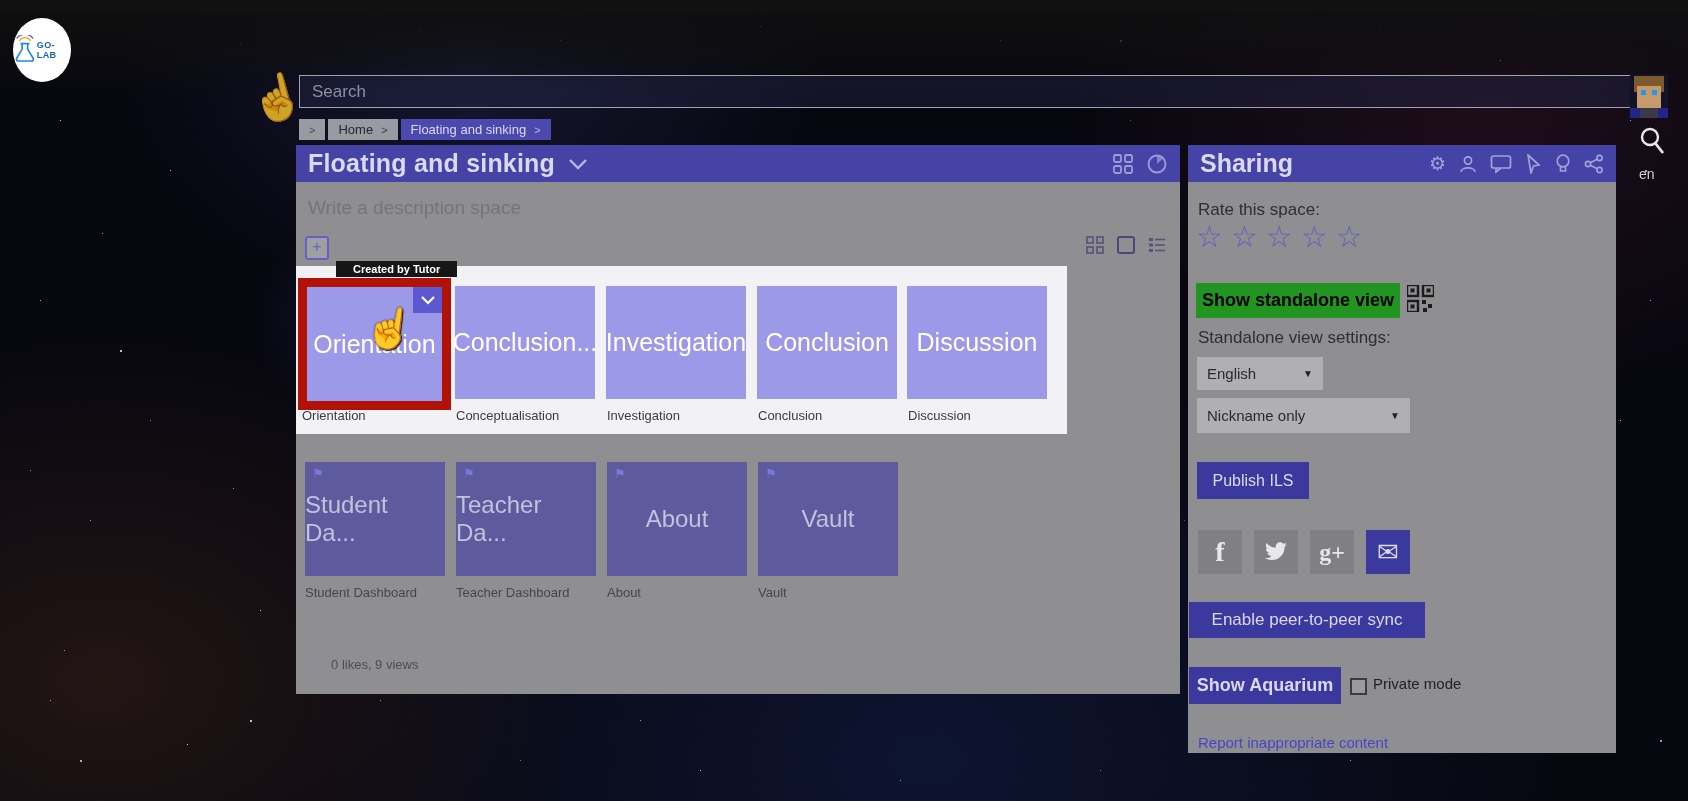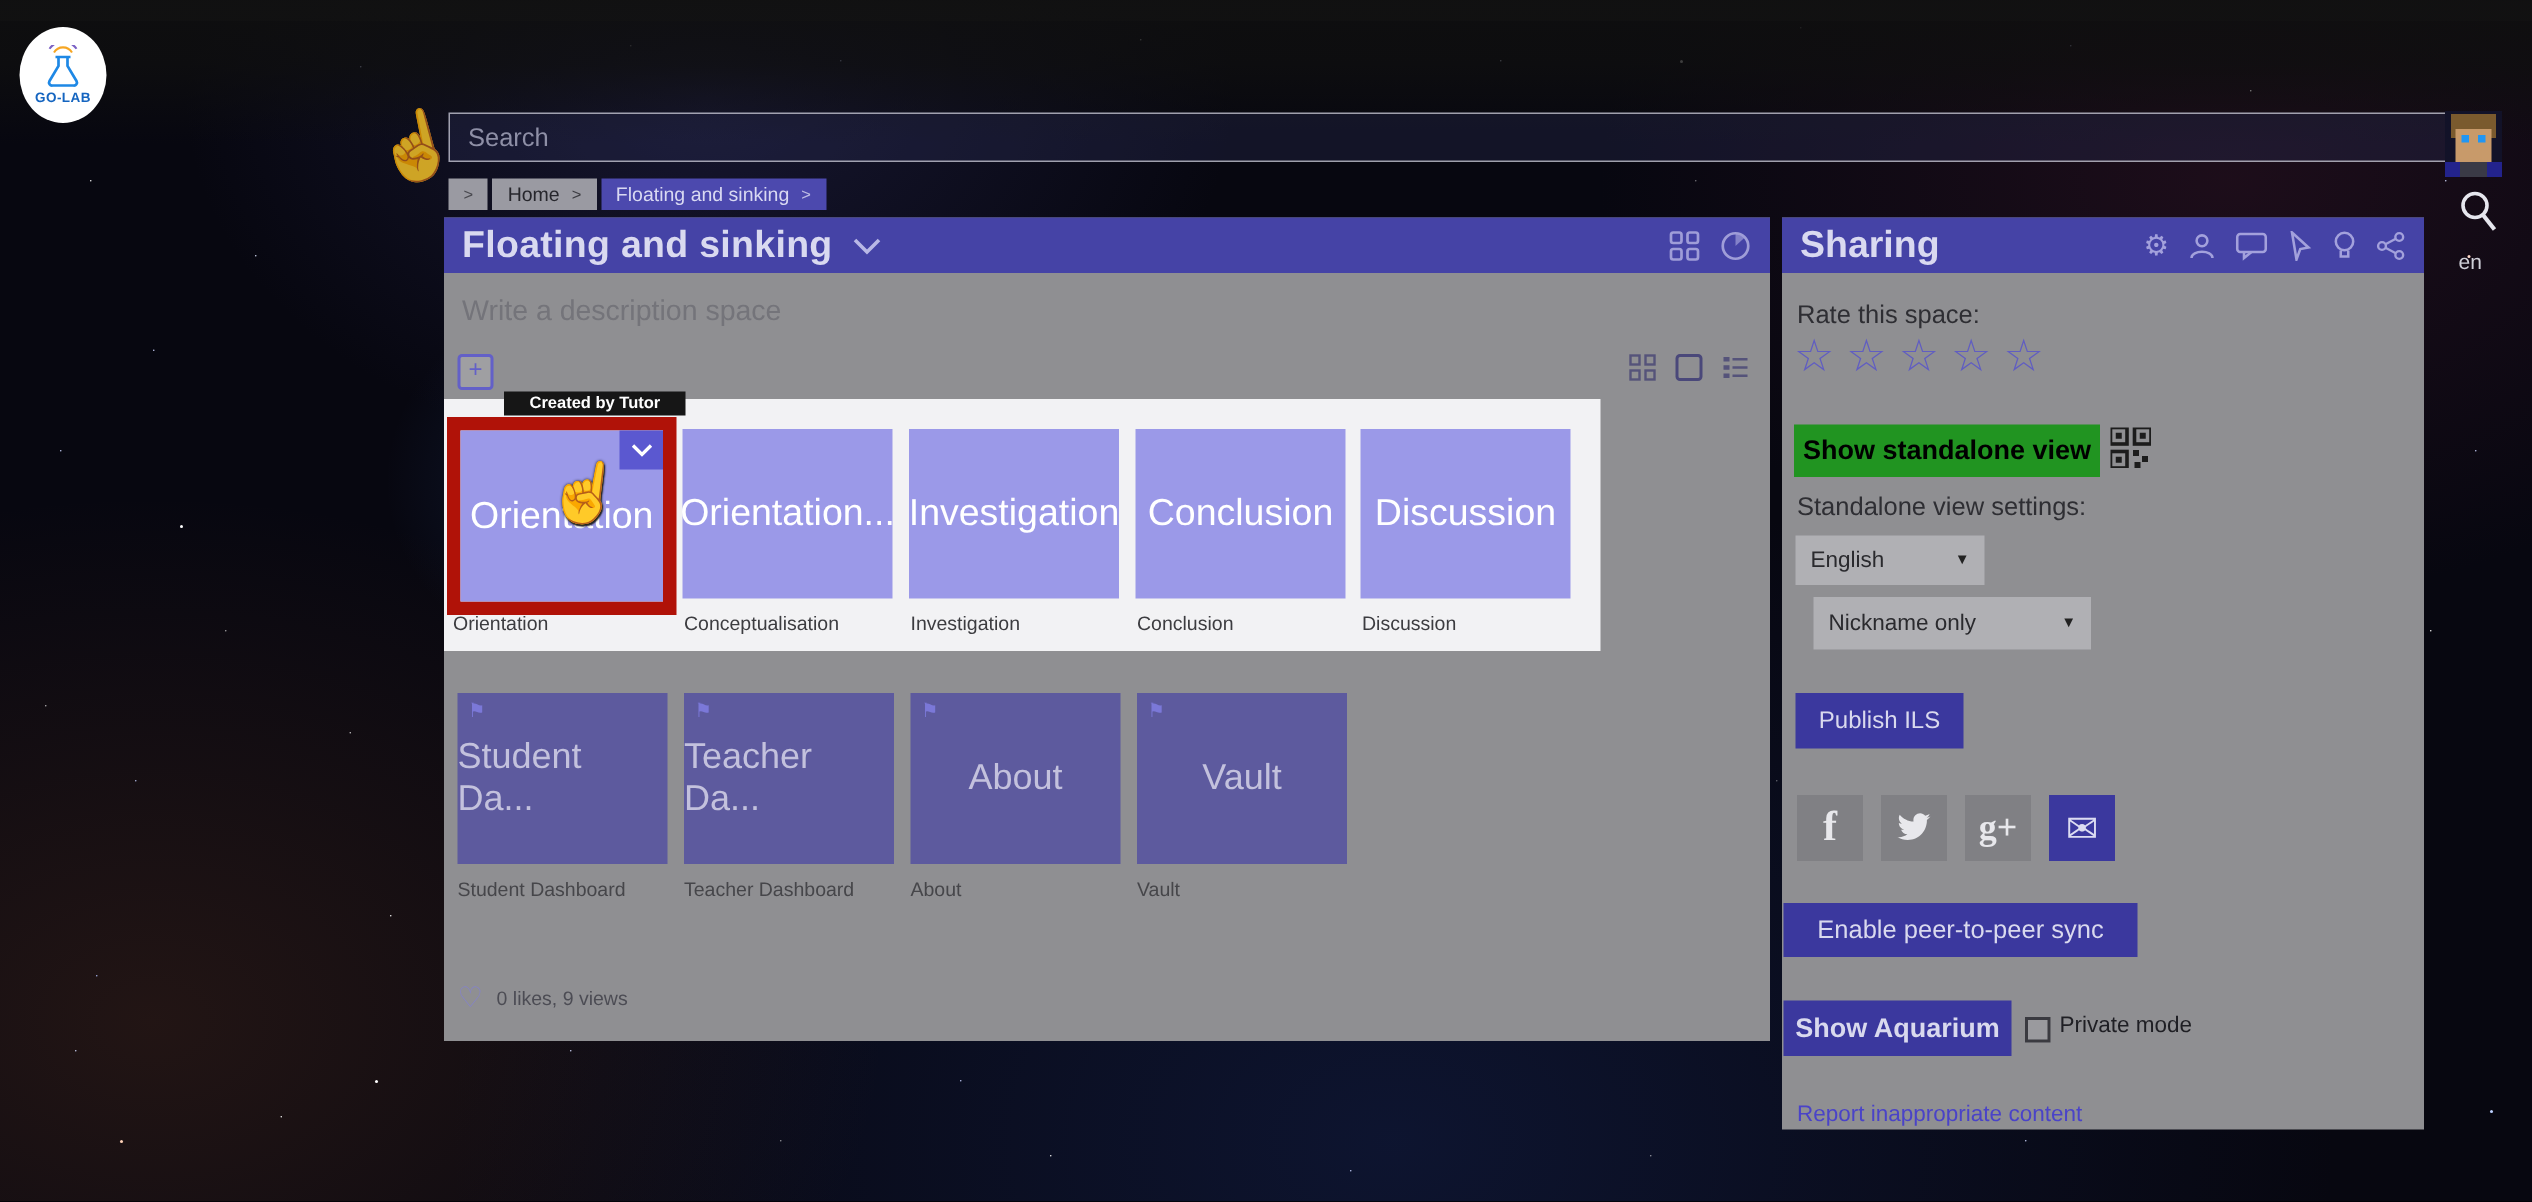--- a/index.html
+++ b/index.html
@@ -26,21 +26,21 @@
   .stars2{position:absolute;width:2px;height:2px;background:transparent;border-radius:50%;
     box-shadow:434px 287px #9ecbff,120px 350px #fff,1645px 170px #ffd9c9,1610px 520px #fff,
     80px 760px #ffd2b8,1660px 740px #bcd0ff,250px 720px #fff,1120px 40px #ffffffcc;}
   .abs{position:absolute;}
 
   
   .top-overlay{left:0;top:0;width:1688px;height:96px;
     background:linear-gradient(to bottom, rgba(15,15,15,.92) 0%, rgba(15,15,15,.75) 45%, rgba(15,15,15,0) 100%);}
   .browser-hint{left:0;top:0;width:1688px;height:14px;background:linear-gradient(#3c3c3c,#2c2c2c);opacity:.55;}
   .golab-logo{left:13px;top:18px;width:58px;height:64px;background:#fff;border-radius:50%;
-    display:flex;flex-direction:column;align-items:center;justify-content:center;}
+    display:flex;flex-direction:row;align-items:center;justify-content:center;}
   .golab-logo svg{display:block;}
   .golab-logo .brand{font-size:9px;font-weight:700;color:#1565c0;letter-spacing:.3px;}
   .video-title{left:89px;top:36px;font-size:28px;color:#f2f2f2;letter-spacing:.2px;}
 
   
   .hand-logo{left:250px;top:72px;font-size:44px;color:#9aa0b8;transform:rotate(-14deg);opacity:.8;}
   .search-bar{left:299px;top:75px;width:1352px;height:33px;background:rgba(40,42,80,.38);
     border:1px solid rgba(235,235,245,.65);box-sizing:border-box;}
   .search-bar input{width:100%;height:100%;background:transparent;border:0;outline:none;
     font-family:"Liberation Sans",sans-serif;font-size:17px;color:#e8e8f0;padding:0 12px;}
@@ -205,21 +205,21 @@
           <div class="chev-btn">
             <svg width="16" height="10" viewBox="0 0 16 10">
               <polyline points="2,2 8,8 14,2" fill="none" stroke="#fff" stroke-width="2.2"></polyline>
             </svg>
           </div>
           <div class="cursor-hand">☝</div>
         </div>
       </div>
 
       <div class="tile" style="left:159px;top:20px;width:140px;height:113px">
-        <span>Orientation...</span>
+        <span>Conclusion...</span>
       </div>
       <div class="tile" style="left:310px;top:20px;width:140px;height:113px">
         <span>Investigation</span>
       </div>
       <div class="tile" style="left:461px;top:20px;width:140px;height:113px">
         <span>Conclusion</span>
       </div>
       <div class="tile" style="left:611px;top:20px;width:140px;height:113px">
         <span>Discussion</span>
       </div>
@@ -304,21 +304,21 @@
       <rect x="15" y="15" width="4" height="4" fill="#1c1c1c"></rect>
       <rect x="21" y="19" width="4" height="4" fill="#1c1c1c"></rect>
       <rect x="16" y="23" width="4" height="4" fill="#1c1c1c"></rect>
     </svg>
 
     <div class="share-label" style="top:183px">Standalone view settings:</div>
     <div class="dd" style="left:9px;top:212px;width:126px;height:33px">
       <span>English</span>
       <span class="caret">▼</span>
     </div>
-    <div class="dd" style="left:21px;top:253px;width:185px;height:35px">
+    <div class="dd" style="left:9px;top:253px;width:213px;height:35px">
       <span>Nickname only</span>
       <span class="caret">▼</span>
     </div>
 
     <div class="btn btn-purple" style="left:9px;top:317px;width:112px;height:37px">Publish ILS</div>
 
     <div class="social">
       <div class="sq sq-gray">
         <span class="fb">f</span>
       </div>

